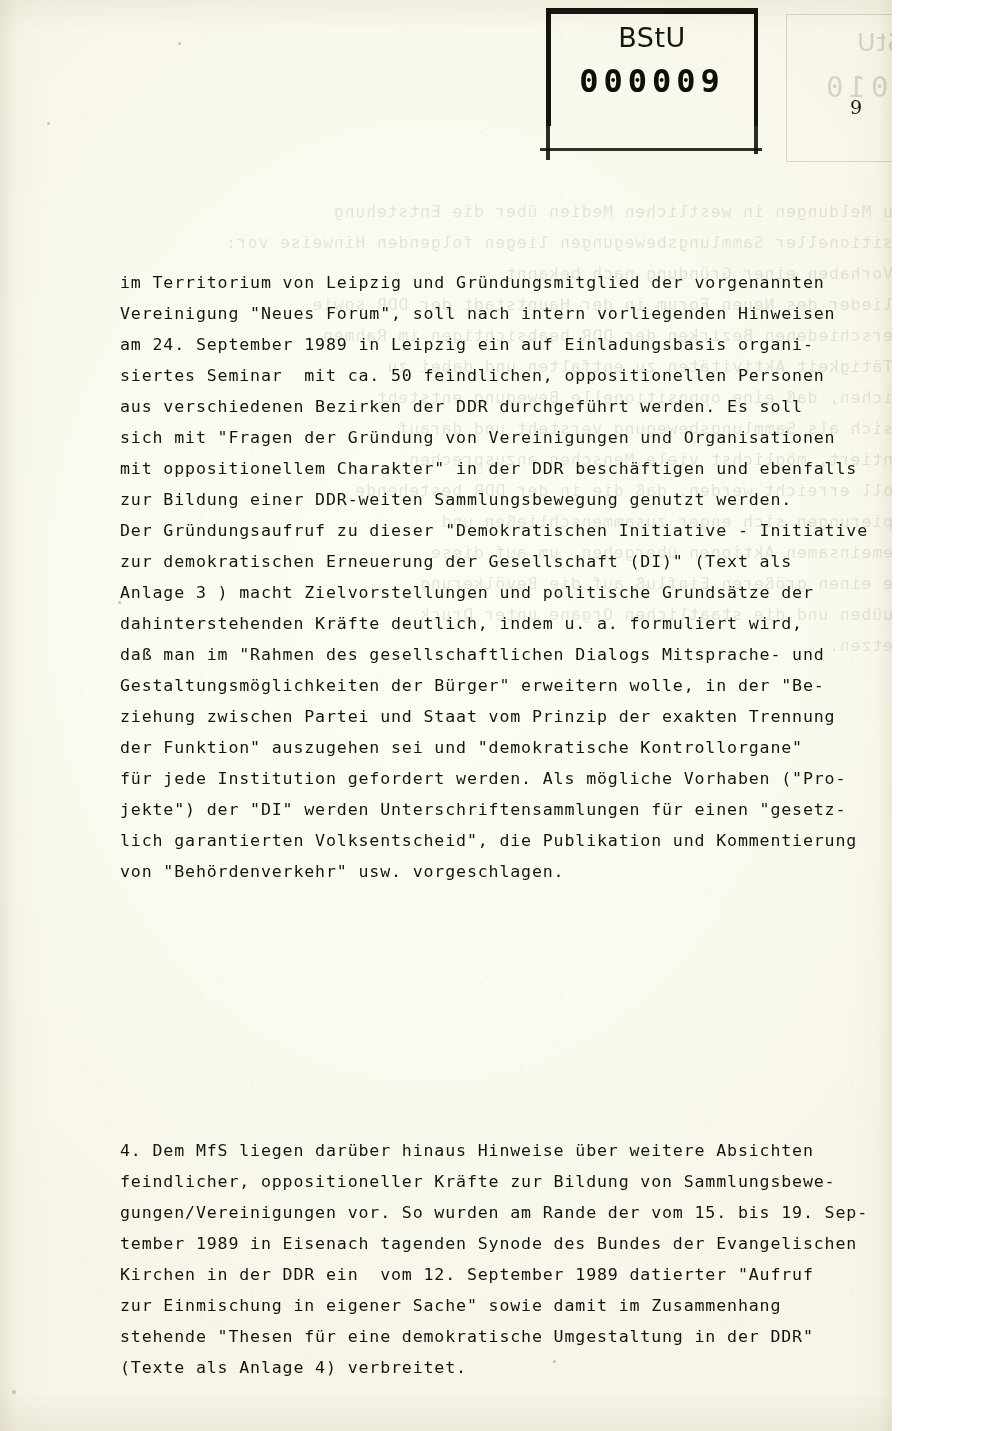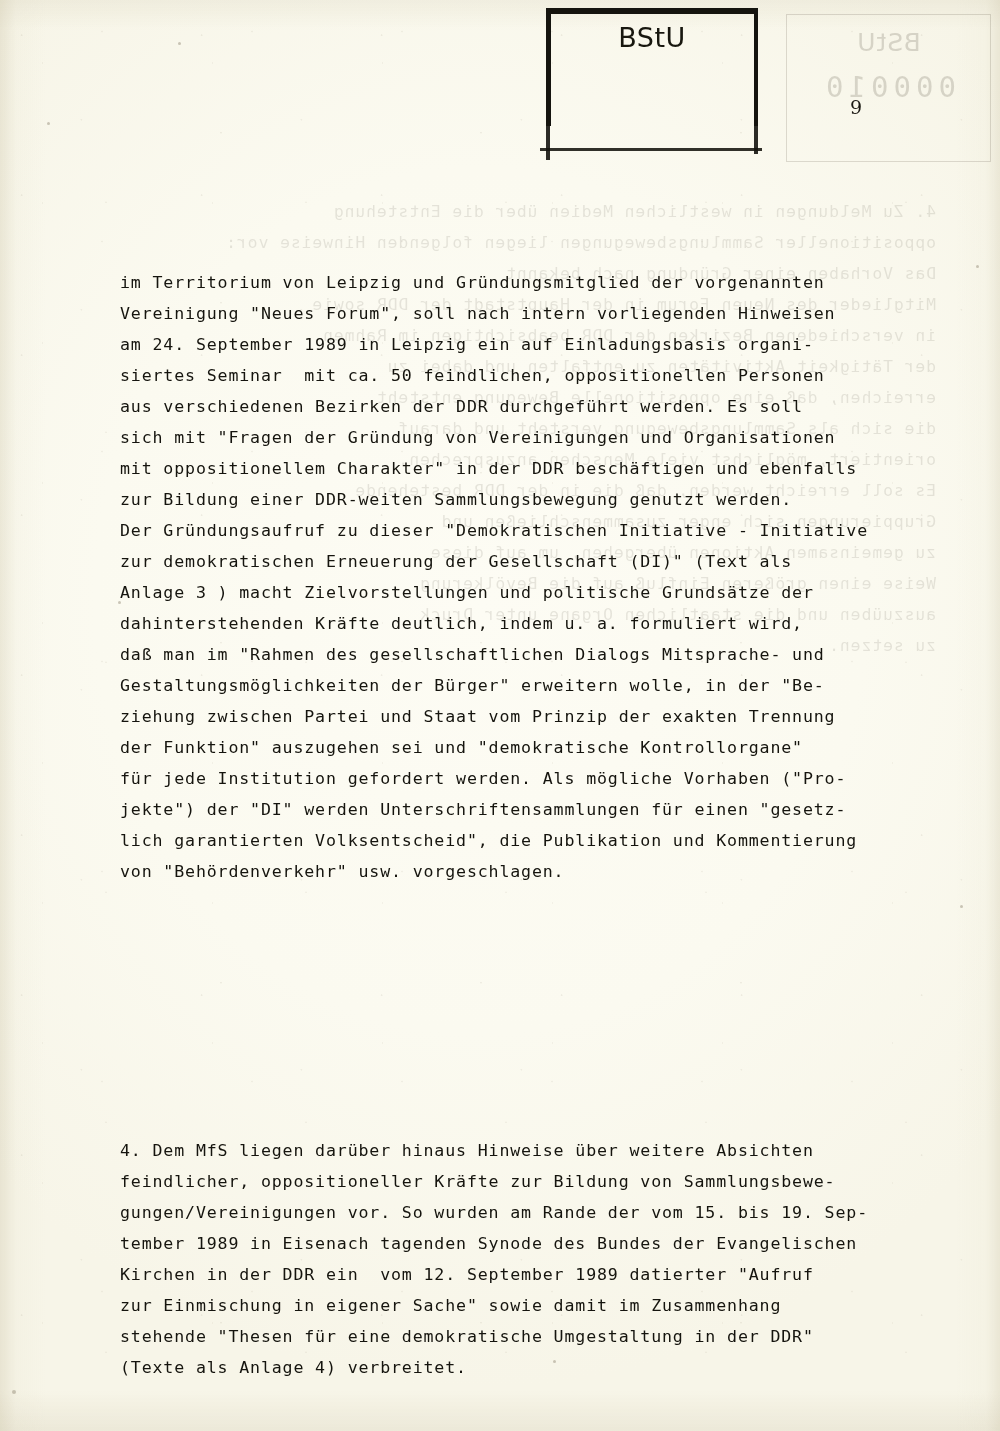--- a/index.html
+++ b/index.html
@@ -3,21 +3,21 @@
 <meta charset="utf-8">
 <style>
   html, body {
     margin: 0;
     padding: 0;
     background: #ffffff;
   }
 
   #page {
     position: relative;
-    width: 1000px;
+    width: 892px;
     height: 1431px;
     overflow: hidden;
     background:
       radial-gradient(ellipse 70% 55% at 48% 42%, #fdfcf4 0%, #fbfaf0 55%, #f7f5e8 100%);
     font-family: "DejaVu Sans Mono", "Liberation Mono", monospace;
     text-decoration: underline;
   }
 
   
   #paper-grain {
@@ -253,20 +253,21 @@
     <div class="bs-label">BStU</div>
     <div class="bs-num">000010</div>
   </div>
 
   <div id="paper-grain"></div>
   <div id="paper-speckle"></div>
 
   <div id="bstu-stamp">
     <div class="stamp-frame"></div>
     <div class="stamp-label">BStU</div>
+    <div class="stamp-number">000009</div>
   </div>
   <div id="stamp-edge-left"></div>
   <div id="stamp-edge-right"></div>
 
   <div id="page-number">9</div>
 
   <div id="header-strike"></div>
 
   <div id="body-text">
     <div class="para">im Territorium von Leipzig und Gründungsmitglied der vorgenannten

